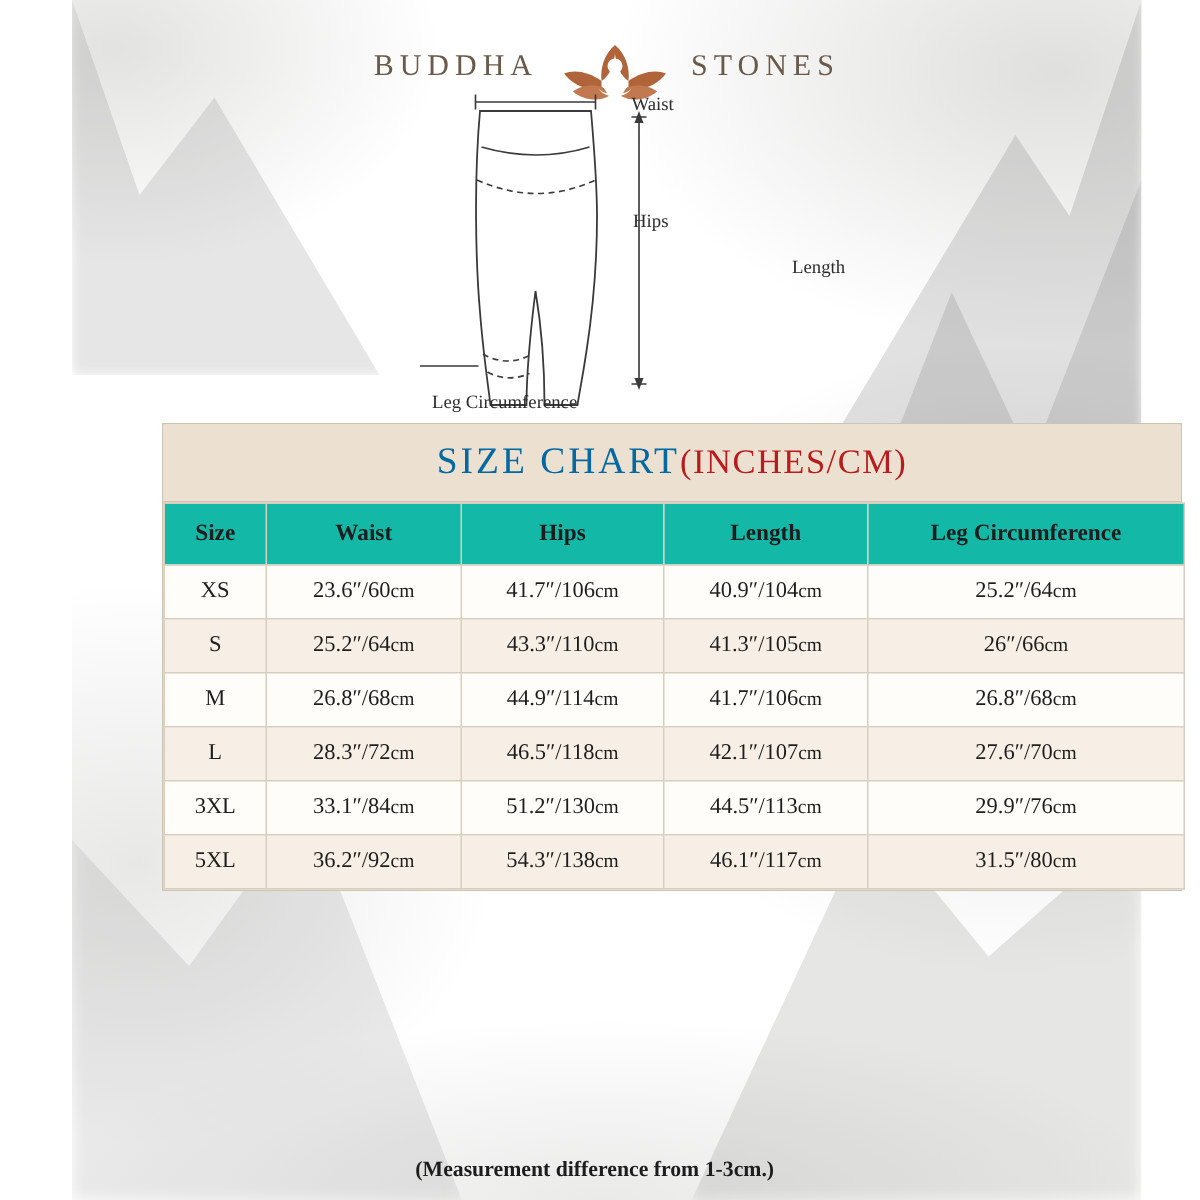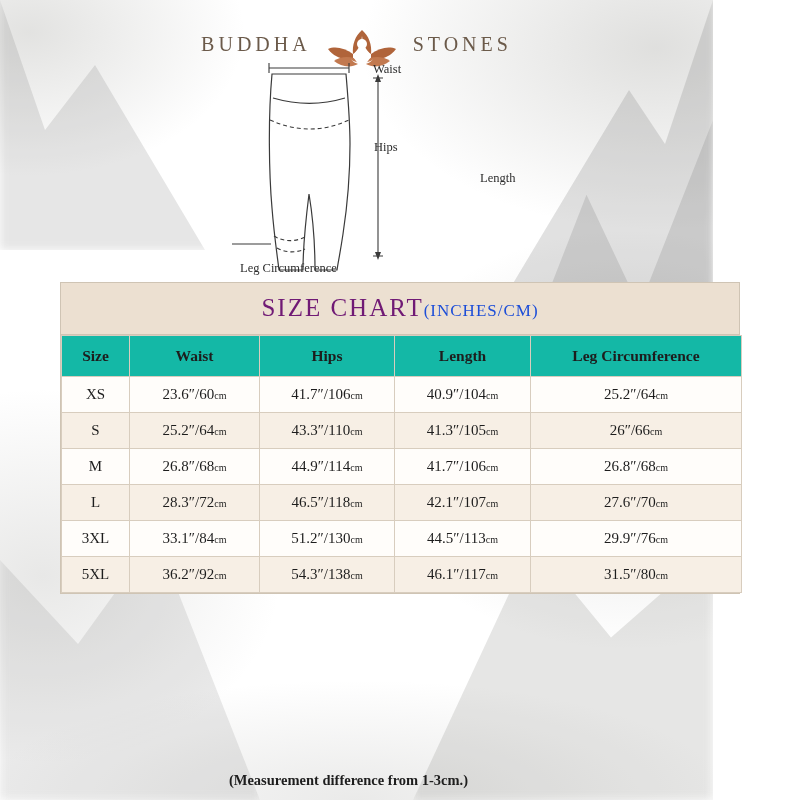--- a/index.html
+++ b/index.html
@@ -52,21 +52,21 @@
     clip-path: polygon(0 100%, 0 20%, 30% 48%, 60% 12%, 100% 100%);
     filter: blur(5px);
   }
   .bg-mtn.m5 {
     right: 0; bottom: 0; width: 300px; height: 280px;
     background: rgba(115,115,112,0.18);
     clip-path: polygon(100% 100%, 100% 10%, 66% 42%, 40% 8%, 0 100%);
     filter: blur(5px);
   }
 
-  .page { position: relative; width: 713px; height: 800px; }
+  .page { position: relative; width: 713px; height: 800px; margin-left: 48px; }
 
   
   .brand {
     position: absolute;
     top: 18px; left: 0; right: 0;
     display: flex;
     align-items: center;
     justify-content: center;
     gap: 14px;
   }
@@ -109,28 +109,28 @@
     background: #ece0d1;
     text-align: center;
     padding: 11px 0 12px;
     border-bottom: 1px solid #cfc4b4;
     white-space: nowrap;
   }
   .card-title .t-main {
     font-family: "Liberation Serif", serif;
     font-size: 25px;
     letter-spacing: 2px;
-    color: #701a75;
+    color: #0369a1;
     font-weight: 400;
   }
   .card-title .t-sub {
     font-family: "Liberation Serif", serif;
-    font-size: 17px;
+    font-size: 23px;
     letter-spacing: 1px;
-    color: #1d4ed8;
+    color: #b91c1c;
   }
 
   table.size {
     width: 100%;
     border-collapse: collapse;
     table-layout: fixed;
   }
   table.size th, table.size td {
     border: 1px solid #d8cdbe;
     text-align: center;
@@ -144,21 +144,21 @@
     background: #14b8a6;
   }
   table.size td {
     font-size: 15px;
     padding: 9px 2px;
     white-space: nowrap;
   }
   table.size tbody tr:nth-child(even) td { background: #f7efe5; }
   table.size tbody tr:nth-child(odd)  td { background: #fffdfa; }
 
-  .cm { font-size: 10px; text-align: center; }
+  .cm { font-size: 13px; text-align: center; }
 
   col.c-size { width: 68px; }
   col.c-waist{ width: 130px; }
   col.c-hips { width: 135px; }
   col.c-len  { width: 136px; }
   col.c-leg  { width: 211px; }
 
   .footnote {
     position: absolute;
     left: 0; right: 16px;

